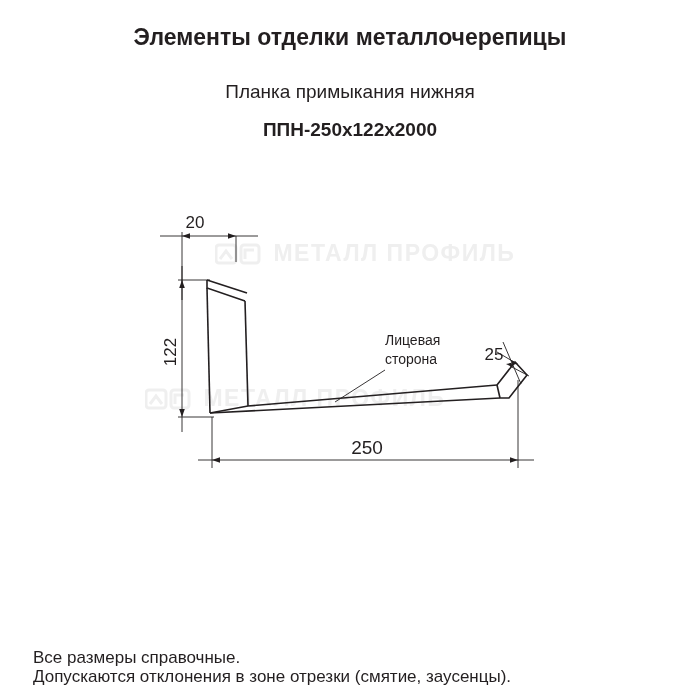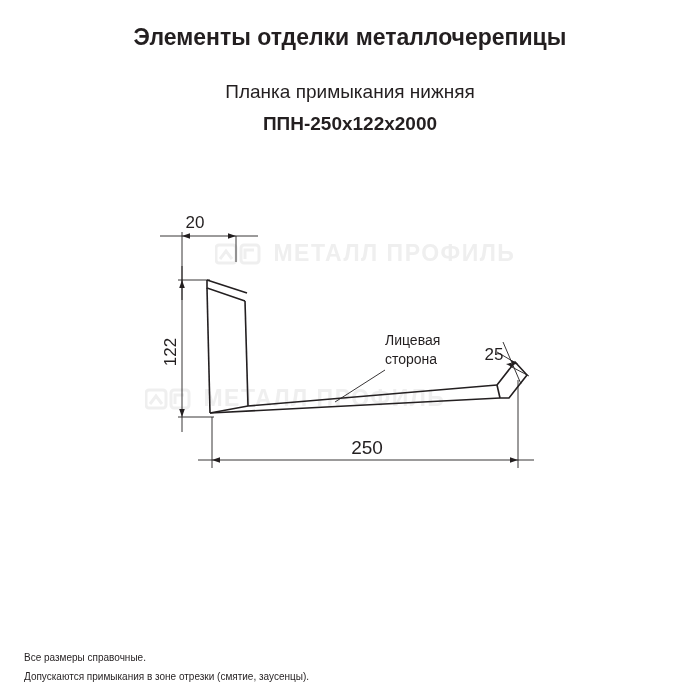--- a/index.html
+++ b/index.html
@@ -35,21 +35,21 @@
   }
   .title-sub {
     font-size: 19px;
     font-weight: normal;
     margin-top: 26px;
     line-height: 28px;
   }
   .title-code {
     font-size: 19px;
     font-weight: bold;
-    margin-top: 4px;
+    margin-top: 10px;
     line-height: 28px;
   }
   .drawing {
     position: absolute;
     top: 170px;
     left: 0;
     width: 700px;
     height: 360px;
     text-align: center;
   }
@@ -66,23 +66,23 @@
     letter-spacing: 1.5px;
     white-space: nowrap;
   }
   .wm-logo {
     display: inline-block;
     vertical-align: middle;
     margin-right: 8px;
   }
   .footer {
     position: absolute;
-    left: 24px;
+    left: 33px;
     bottom: 14px;
-    font-size: 10px;
+    font-size: 17px;
     line-height: 19px;
     color: #231f20;
   }
   .footer div { white-space: nowrap; }
   svg text {
     font-family: "Liberation Sans", sans-serif;
     fill: #231f20;
   }
 </style>
 </head>
@@ -180,16 +180,16 @@
         <line x1="335" y1="232" x2="385" y2="200"></line>
       </g>
       <text x="385" y="175" font-size="14">Лицевая</text>
       <text x="385" y="194" font-size="14">сторона</text>
 
     </svg>
   </div>
 
   <div class="footer">
     <div>Все размеры справочные.</div>
-    <div>Допускаются примыкания в зоне отрезки (смятие, заусенцы).</div>
+    <div>Допускаются отклонения в зоне отрезки (смятие, заусенцы).</div>
   </div>
 
 </div>
 
 </body></html>

